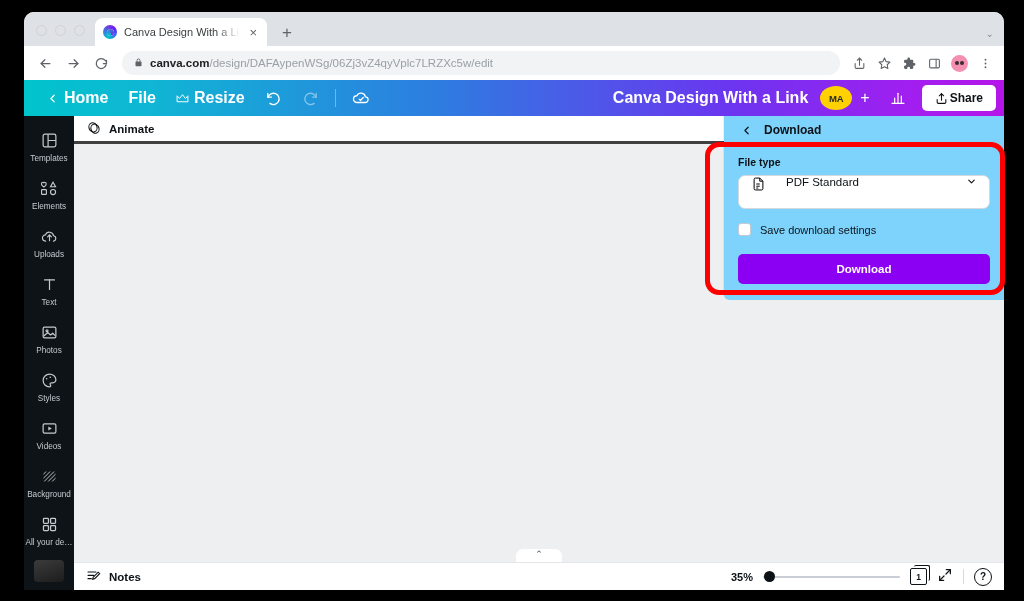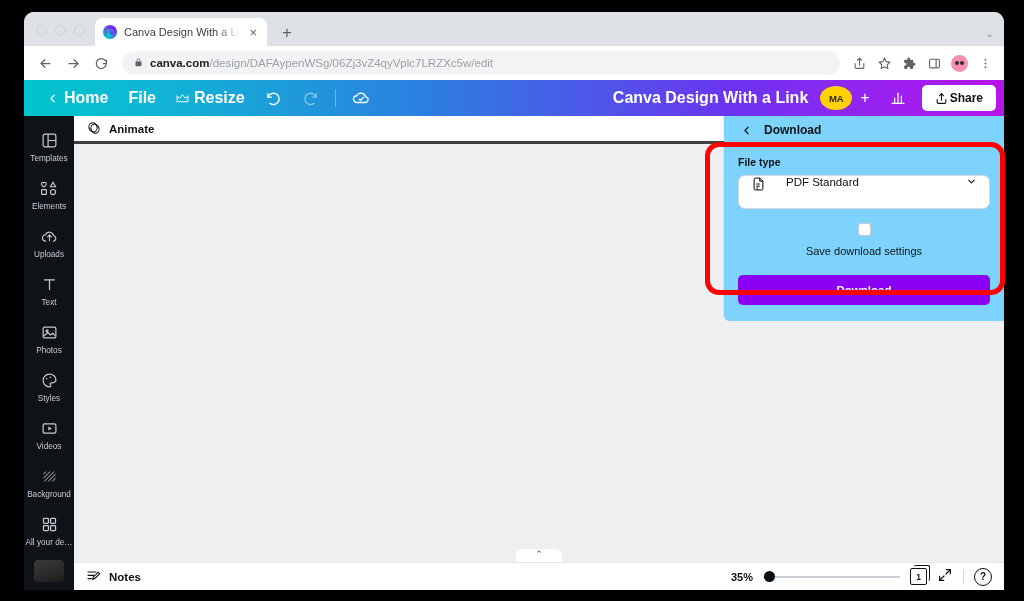--- a/index.html
+++ b/index.html
@@ -213,21 +213,21 @@
   .dl-title { font-size: 12px; font-weight: 700; color: #0d1216; }
   .dl-body { padding: 12px 14px 16px; }
   .dl-label { font-size: 10.5px; font-weight: 700; color: #0d1216; margin-bottom: 7px; }
   .filetype {
     height: 34px; border: 1px solid #d5d9de; border-radius: 7px;
     display: flex; align-items: flex-start; gap: 20px; padding: 0 12px;
     background: #fff; cursor: pointer;
   }
   .ft-name { flex: 1; font-size: 11.5px; color: #0d1216; }
   .chev-d { color: #0d1216; font-size: 9px; }
-  .savebox { display: flex; align-items: center; gap: 9px; margin-top: 14px; cursor: pointer; flex-direction: column; }
+  .savebox { display: flex; align-items: center; gap: 9px; margin-top: 14px; cursor: pointer; }
   .cbox { width: 13px; height: 13px; border: 1.3px solid #c5cad1; border-radius: 3px; background: #fff; flex: 0 0 13px; }
   .save-lbl { font-size: 11px; color: #0d1216; }
   .dl-btn {
     margin-top: 18px; height: 30px; border-radius: 5px;
     background: #8b00f2; color: #fff; font-size: 11.5px; font-weight: 700;
     display: flex; align-items: center; justify-content: center; cursor: pointer;
   }
 
   
   .annot {

